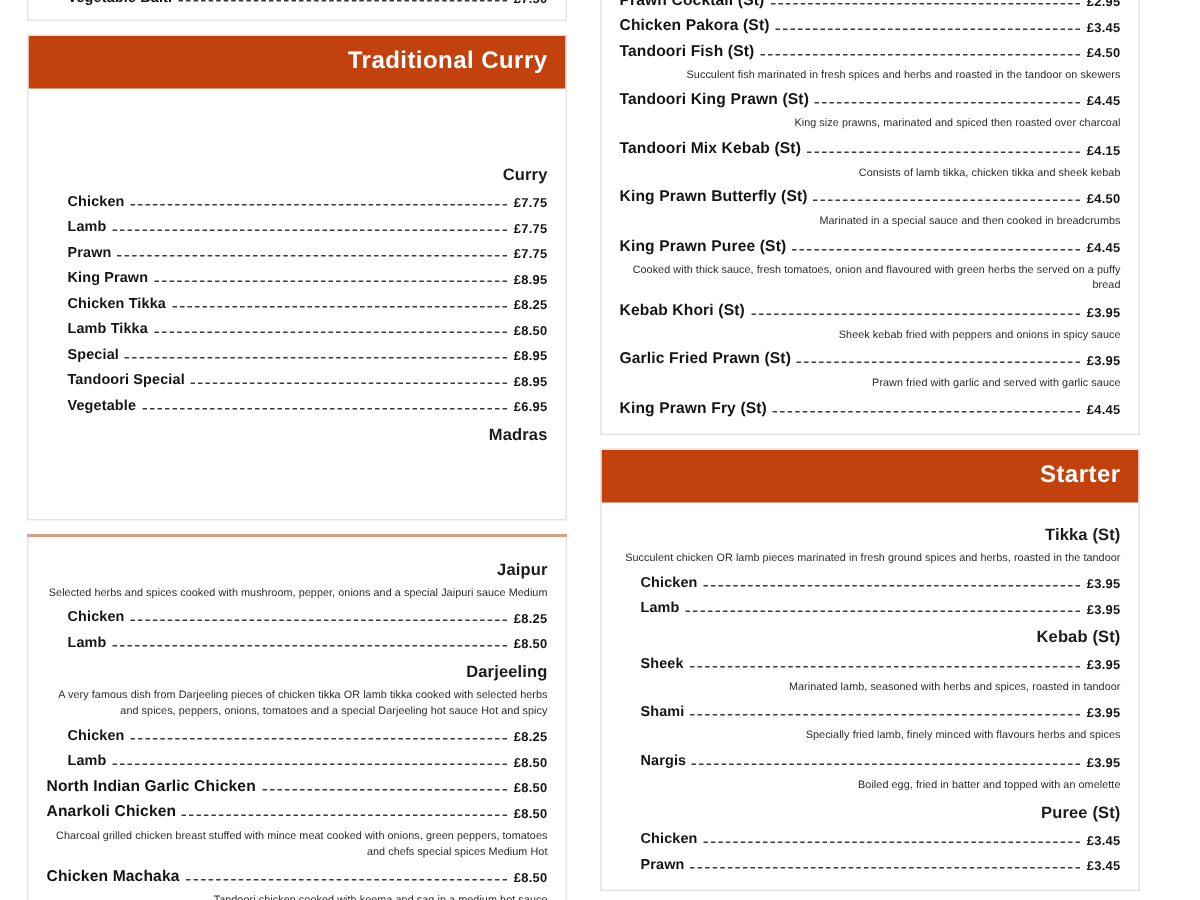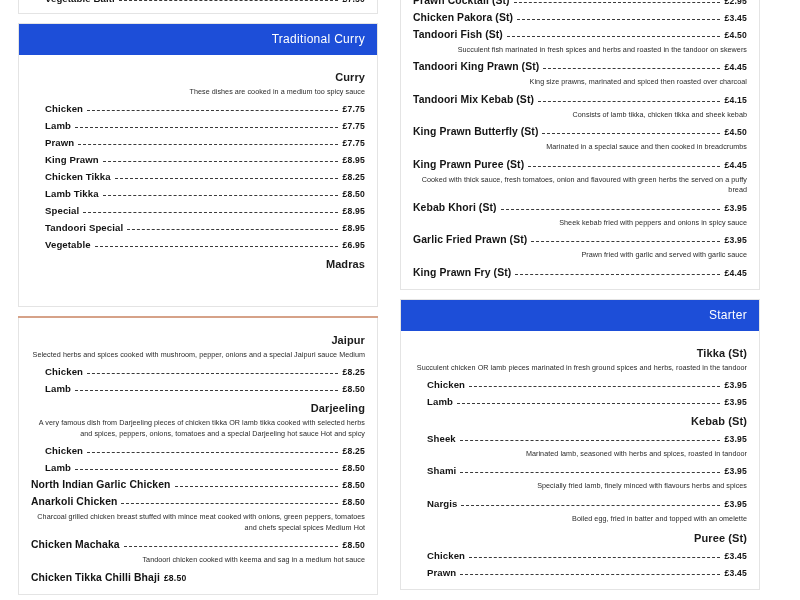--- a/index.html
+++ b/index.html
@@ -30,24 +30,24 @@
   #right-col-inner { top: -14px; }
 
   .card {
     background: #ffffff;
     border: 1px solid #e4e4e4;
     margin-bottom: 9px;
     overflow: hidden;
   }
 
   .section-header {
-    background: #1d4ed8;
+    background: #c2410c;
     color: #ffffff;
-    font-size: 12px;
-    font-weight: normal;
+    font-size: 16px;
+    font-weight: bold;
     letter-spacing: 0.3px;
     padding: 8px 12px 9px 12px;
   }
   .card-body { padding: 8px 12px 6px 12px; }
 
   .group-title {
     font-size: 11px;
     font-weight: bold;
     color: #1b1b1b;
     margin: 8px 0 2px 0;
@@ -105,23 +105,22 @@
           <div class="row indent">
             <span class="name">Vegetable Balti</span>
             <span class="leader"></span>
             <span class="price">£7.50</span>
           </div>
         </div>
       </div>
 
       <div class="card">
         <div class="section-header">Traditional Curry</div>
-        <div class="card-body" style="height:251px;overflow:hidden;">
+        <div class="card-body" style="height:251px;overflow:hidden;margin-top:36px;">
           <div class="group-title">Curry</div>
-          <div class="group-desc">These dishes are cooked in a medium too spicy sauce</div>
 
           <div class="row indent">
             <span class="name">Chicken</span>
             <span class="leader"></span>
             <span class="price">£7.75</span>
           </div>
           <div class="row indent">
             <span class="name">Lamb</span>
             <span class="leader"></span>
             <span class="price">£7.75</span>

